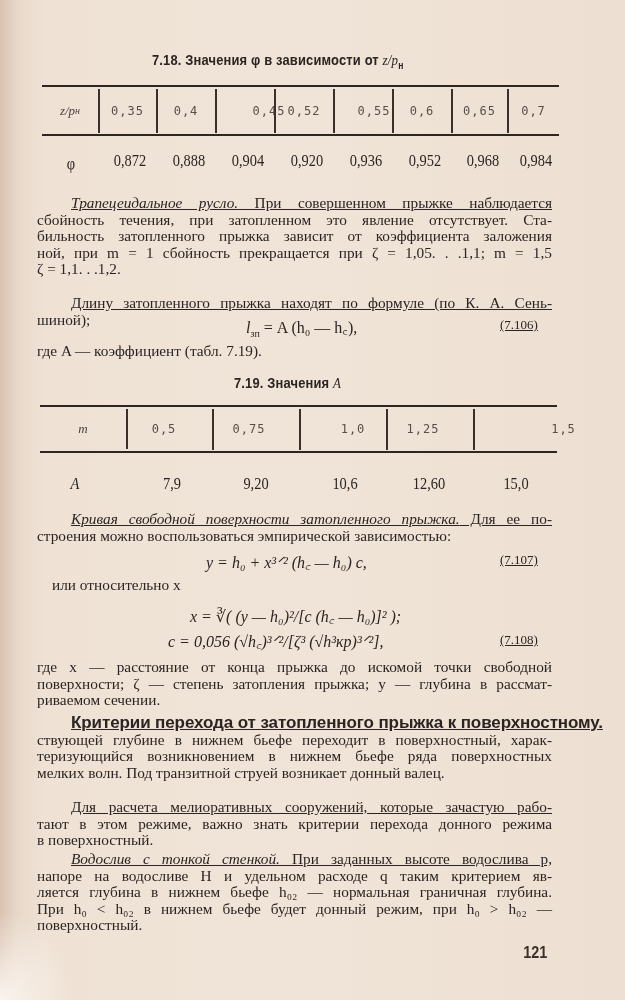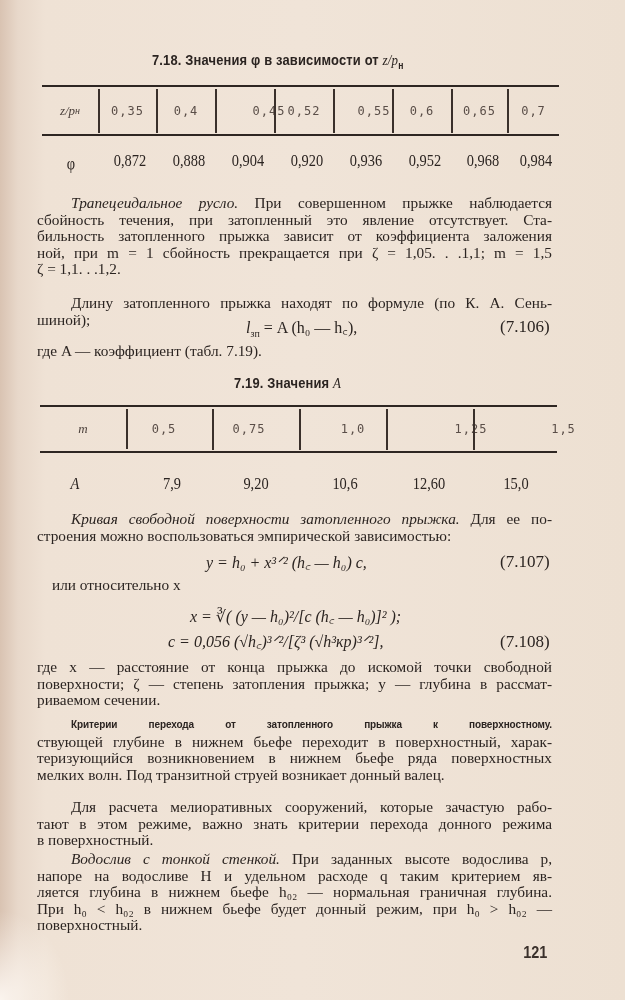--- a/index.html
+++ b/index.html
@@ -33,25 +33,25 @@
     font-family: "Liberation Serif", serif;
     transform: scaleX(0.9);
   }
   .para {
     position: absolute; left: 37px; width: 515px;
     font-size: 15.3px; line-height: 16.6px; text-align: justify;
     text-align-last: left;
   }
   .para .ln { display: block; white-space: nowrap; text-align: justify; text-align-last: justify; }
   .para .ln.last { text-align-last: left; }
-  .indent { padding-left: 34px; }
+  .indent { padding-left: 34px; text-decoration: underline; }
   .it { font-style: italic; }
-  .bold { font-weight: bold; font-family: "Liberation Sans", sans-serif; font-size: 10px; letter-spacing: -0.1px; }
+  .bold { font-weight: bold; font-family: "Liberation Sans", sans-serif; font-size: 17px; letter-spacing: -0.1px; }
   .formula { position: absolute; font-size: 16px; white-space: nowrap; }
-  .eqno { position: absolute; font-size: 17px; }
+  .eqno { position: absolute; font-size: 13px; text-decoration: underline; }
   sub, sup { font-size: 10px; line-height: 0; }
   .pageno { position: absolute; left: 521px; top: 943px; font-size: 17px; font-family: "Liberation Sans", sans-serif; font-weight: bold; color: #3a302b; transform: scaleX(0.85); }
   .shadow { position: absolute; left: 0; bottom: 0; width: 70px; height: 90px; background: radial-gradient(ellipse at 0% 100%, rgba(255,250,245,0.9), rgba(255,250,245,0) 70%); }
 </style>
 </head>
 <body>
 
 <div class="page">
 
   <div class="abs caption" style="left:152px; top:51px;">
@@ -91,21 +91,21 @@
       <div class="vcell" style="left:235px; width:60px;">0,920</div>
       <div class="vcell" style="left:294px; width:60px;">0,936</div>
       <div class="vcell" style="left:353px; width:60px;">0,952</div>
       <div class="vcell" style="left:411px; width:60px;">0,968</div>
       <div class="vcell" style="left:464px; width:60px;">0,984</div>
     </div>
   </div>
 
   <div class="para" style="top:195px;">
     <span class="ln indent"><span class="it">Трапецеидальное русло.</span><span> При совершенном прыжке наблюдается</span></span>
-    <span class="ln">сбойность течения, при затопленный это явление отсутствует. Ста-</span>
+    <span class="ln">сбойность течения, при затопленном это явление отсутствует. Ста-</span>
     <span class="ln">бильность затопленного прыжка зависит от коэффициента заложения</span>
     <span class="ln">ной, при m = 1 сбойность прекращается при ζ = 1,05. . .1,1; m = 1,5</span>
     <span class="ln last">ζ = 1,1. . .1,2.</span>
   </div>
 
   <div class="para" style="top:295px;">
     <span class="ln indent">Длину затопленного прыжка находят по формуле (по К. А. Сень-</span>
     <span class="ln last">шиной);</span>
   </div>
 
@@ -127,21 +127,21 @@
     <div class="rule" style="left:40px; top:451px; width:517px;"></div>
     <div style="position:absolute; left:40px; top:407px; width:517px; height:44px;">
       <div class="hcell label" style="left:0; width:86px;">m</div>
       <div class="vline" style="left:86px; top:2px; height:40px;"></div>
       <div class="hcell" style="left:87px; width:74px;">0,5</div>
       <div class="vline" style="left:172px; top:2px; height:41px;"></div>
       <div class="hcell" style="left:173px; width:72px;">0,75</div>
       <div class="vline" style="left:259px; top:2px; height:41px;"></div>
       <div class="hcell" style="left:260px; width:106px;">1,0</div>
       <div class="vline" style="left:346px; top:2px; height:41px;"></div>
-      <div class="hcell" style="left:340px; width:86px;margin-left:48px;">1,25</div>
+      <div class="hcell" style="left:340px; width:86px;">1,25</div>
       <div class="vline" style="left:433px; top:2px; height:41px;"></div>
       <div class="hcell" style="left:434px; width:83px;margin-left:48px;">1,5</div>
     </div>
     <div style="position:absolute; left:40px; top:475px; width:517px; height:22px;">
       <div class="vcell it" style="left:20px; width:30px;">A</div>
       <div class="vcell" style="left:97px; width:70px;">7,9</div>
       <div class="vcell" style="left:181px; width:70px;">9,20</div>
       <div class="vcell" style="left:270px; width:70px;">10,6</div>
       <div class="vcell" style="left:354px; width:70px;">12,60</div>
       <div class="vcell" style="left:441px; width:70px;">15,0</div>

